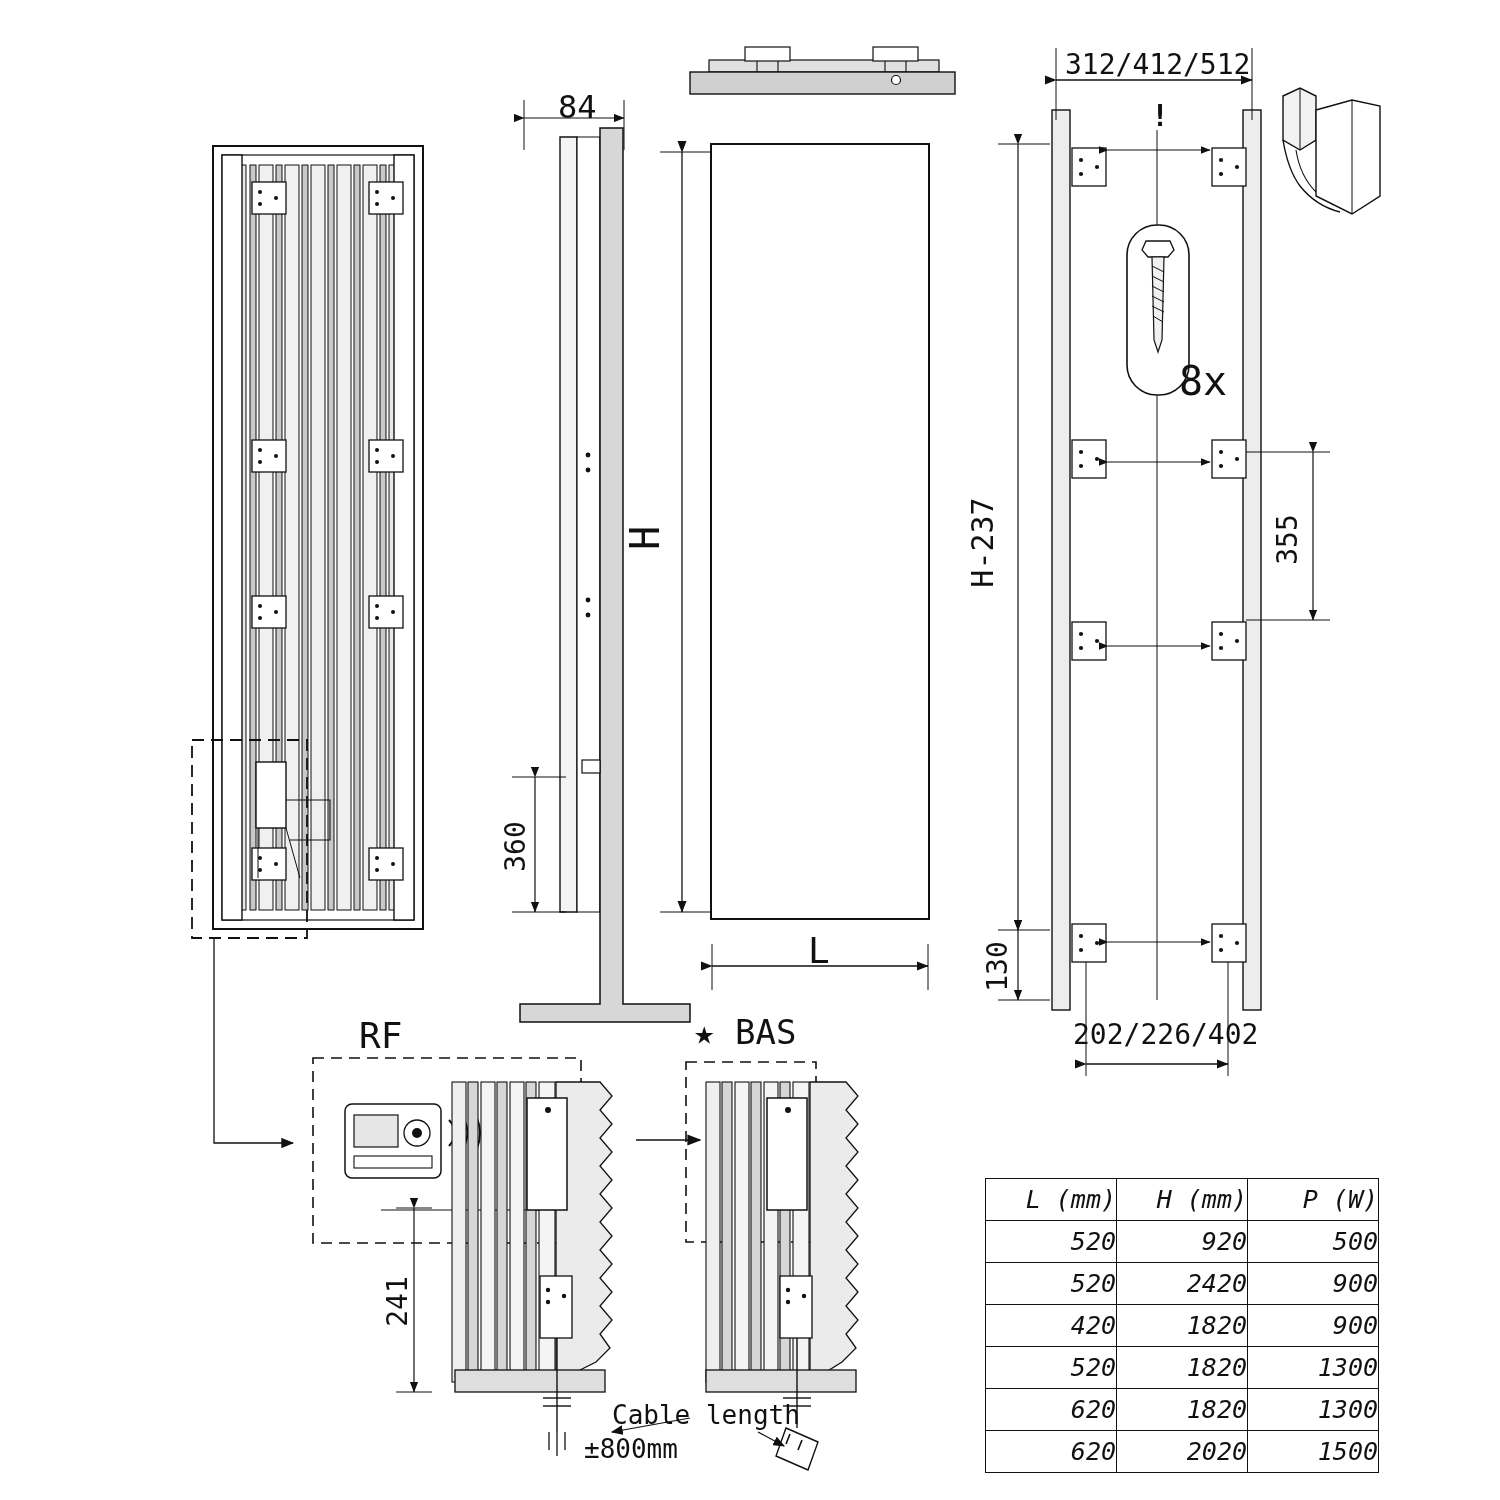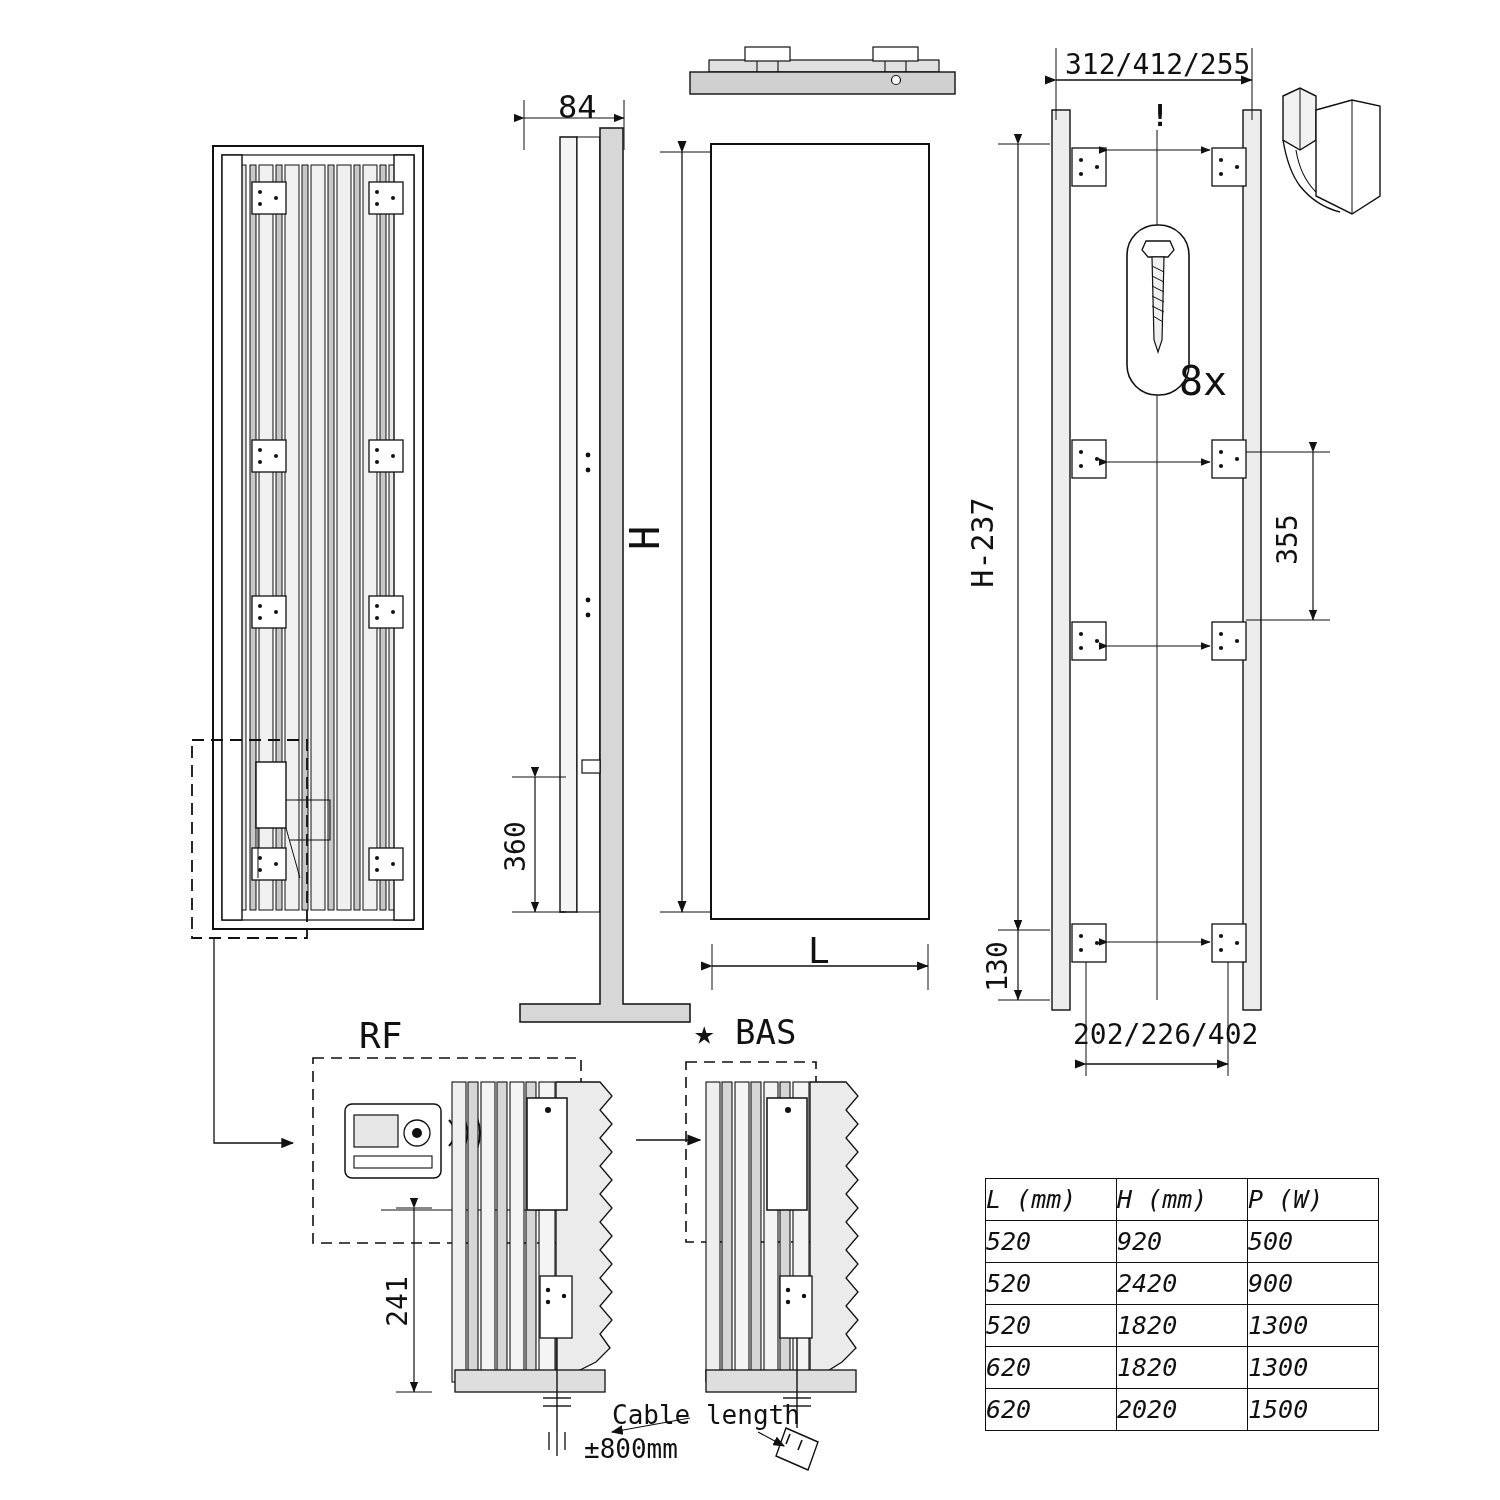--- a/index.html
+++ b/index.html
@@ -6,21 +6,21 @@
   body{width:1500px;height:1500px;position:relative;overflow:hidden;
        font-family:"DejaVu Sans Mono","Liberation Mono",monospace;color:#111;}
   .stage{position:absolute;left:0;top:0;width:1500px;height:1500px;}
   svg{position:absolute;left:0;top:0;width:1500px;height:1500px;}
   .lbl{position:absolute;font-family:"DejaVu Sans Mono","Liberation Mono",monospace;
        color:#111;white-space:nowrap;}
   .vert{transform-origin:center center;}
   
   .spec{position:absolute;left:985px;top:1178px;border-collapse:collapse;
         font-family:"DejaVu Sans Mono","Liberation Mono",monospace;font-size:25px;}
-  .spec th,.spec td{border:1.6px solid #111;text-align:left;padding:6px 0;
+  .spec th,.spec td{border:1.6px solid #111;text-align:right;padding:6px 0;
         width:130px;font-weight:normal;font-style:italic;}
   .spec th{font-size:25px;}
 </style>
 </head>
 <body>
 
 <div class="stage">
 
 <svg viewBox="0 0 1500 1500" xmlns="http://www.w3.org/2000/svg">
   <defs>
@@ -313,21 +313,21 @@
 
     <path d="M690 1418 L612 1432" stroke="#111" stroke-width="1.2" marker-end="url(#ah)"></path>
     <path d="M758 1432 L784 1446" stroke="#111" stroke-width="1.2" marker-end="url(#ah)"></path>
   </g>
 
   </g>
 </svg>
 
 <div class="lbl" style="left:558px;top:88px;font-size:32px;">84</div>
 
-<div class="lbl" style="left:1065px;top:48px;font-size:28px;">312/412/255</div>
+<div class="lbl" style="left:1065px;top:48px;font-size:28px;">312/412/512</div>
 
 <div class="lbl" style="left:1073px;top:1018px;font-size:28px;">202/226/402</div>
 
 <div class="lbl" style="left:1151px;top:98px;font-size:30px;font-weight:bold;">!</div>
 
 <div class="lbl" style="left:1179px;top:358px;font-size:40px;">8x</div>
 
 <div class="lbl vert" style="left:633px;top:515px;font-size:40px;transform:rotate(-90deg);">H</div>
 
 <div class="lbl" style="left:808px;top:930px;font-size:36px;">L</div>
@@ -362,20 +362,25 @@
       <td>520</td>
       <td>920</td>
       <td>500</td>
     </tr>
     <tr>
       <td>520</td>
       <td>2420</td>
       <td>900</td>
     </tr>
     <tr>
+      <td>420</td>
+      <td>1820</td>
+      <td>900</td>
+    </tr>
+    <tr>
       <td>520</td>
       <td>1820</td>
       <td>1300</td>
     </tr>
     <tr>
       <td>620</td>
       <td>1820</td>
       <td>1300</td>
     </tr>
     <tr>

